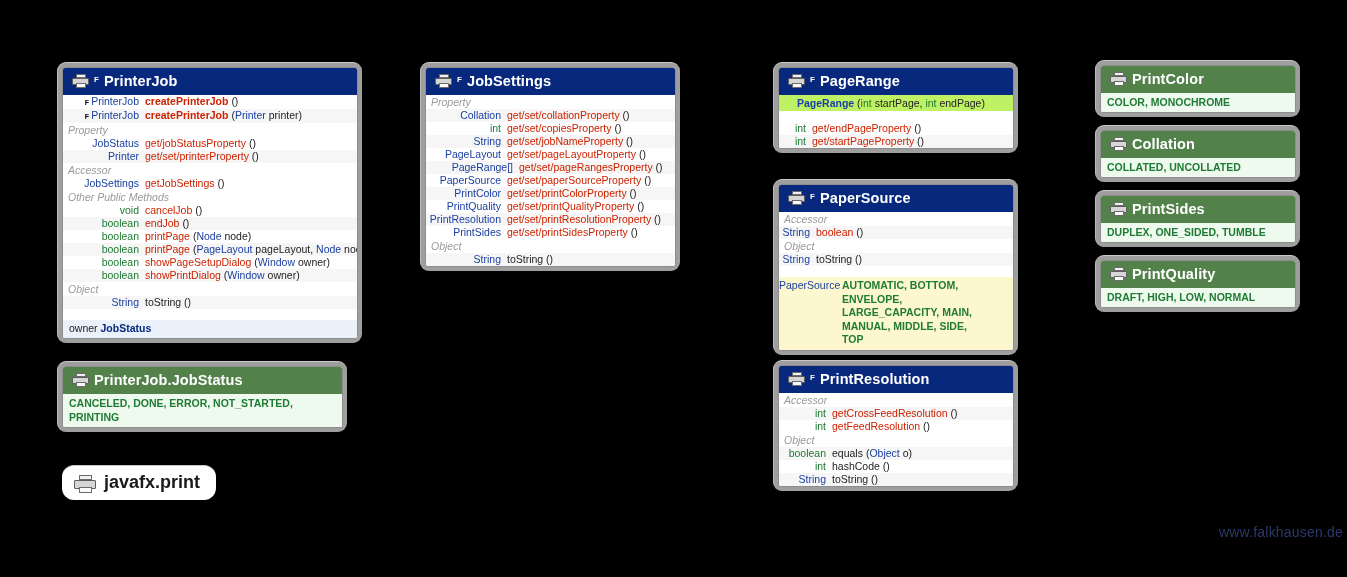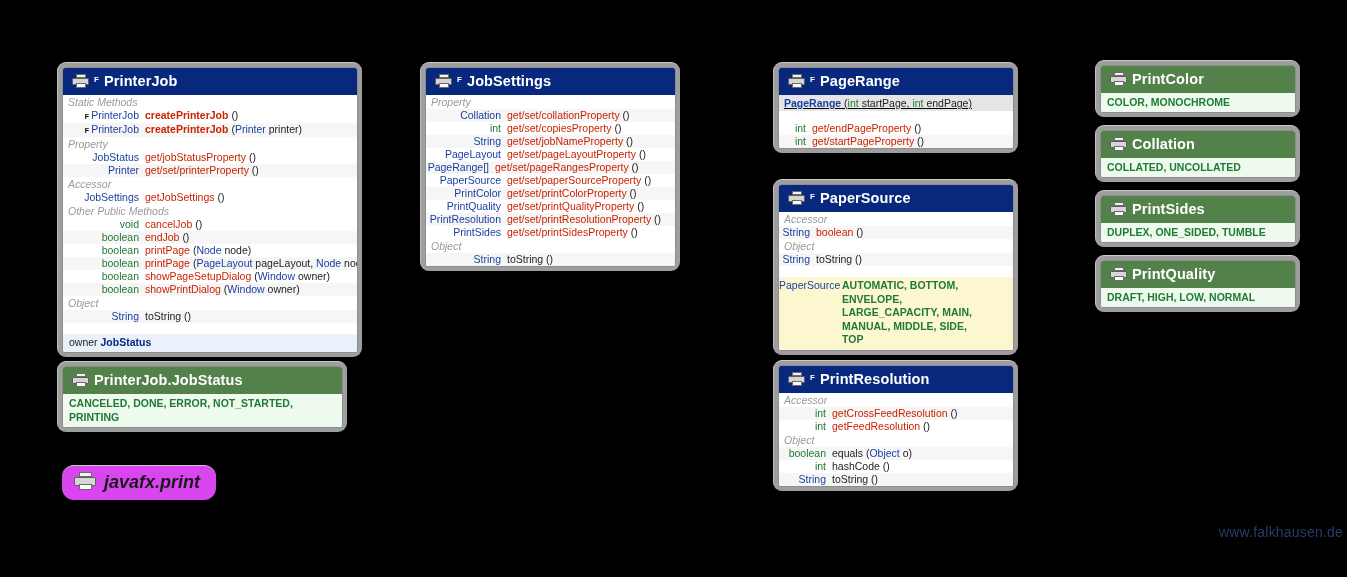--- a/index.html
+++ b/index.html
@@ -74,36 +74,35 @@
   }
   .enumline b { color:#07287d; }
 
   .constrow {
     display:flex; font-size:10.5px; line-height:13.5px;
     background:#fcf7cf; padding:2px 0 3px 0;
   }
   .constrow .lft { text-align:right; padding-right:6px; flex:0 0 auto; white-space:nowrap; }
   .constrow .rgt { white-space:normal; }
   .ctor {
-    background:#e5e5e5; font-size:10.5px; line-height:14px; padding:1px 0 1px 5px;text-decoration:underline;
+    background:#bef264; font-size:10.5px; line-height:14px; padding:1px 0 1px 18px;
   }
 
   .enumvals {
     background:#eefaee; font-size:10.5px; line-height:14px;
     padding:2px 0 3px 6px; font-weight:bold; color:#1f7a33;
   }
 
   
   .pkg {
     position:absolute; left:62px; top:465px;
-    background:#d946ef; border-radius:12px; padding:6px 16px 7px 12px;
-    display:flex; align-items:flex-start; gap:8px;
+    background:#ffffff; border-radius:12px; padding:6px 16px 7px 12px;
+    display:flex; align-items:flex-end; gap:8px;
     box-shadow:2px 3px 3px rgba(0,0,0,0.5);
     border-top:1px solid #c9c9c9;
-    font-style:italic;
   }
   .pkg .nm { font-size:18px; font-weight:bold; color:#1a1a1a; }
   .pkg .prn { width:22px; height:18px; }
   .pkg .prn .paper { left:4.5px; width:13px; height:5px; }
   .pkg .prn .body { width:22px; height:9px; top:5px; }
   .pkg .prn .out { left:4.5px; top:12px; width:13px; height:6px; }
 
   .wmark {
     position:absolute; left:1219px; top:524px;
     font-size:14px; color:#2a3a6a; letter-spacing:.2px;
@@ -119,21 +118,20 @@
       <div class="hdr blue">
         <span class="prn">
             <i class="paper"></i>
             <i class="body"></i>
             <i class="out"></i>
           </span>
         <span class="sup">F</span>
         <span class="nm">PrinterJob</span>
       </div>
       <div>
-        <div class="sect">Static Methods</div>
         <div class="row">
           <span class="lft" style="width:82px">
               <span class="sup-f">F</span>
               <span class="t-class">PrinterJob</span>
             </span>
           <span class="rgt"><span class="m-red bold">createPrinterJob</span> <span class="p-blk">()</span></span>
         </div>
         <div class="row alt">
           <span class="lft" style="width:82px">
               <span class="sup-f">F</span>
@@ -263,21 +261,21 @@
             </span>
             <span class="rgt"><span class="m-red">get/set/jobNameProperty</span> <span class="p-blk">()</span></span>
           </div>
         <div class="row">
             <span class="lft" style="width:81px">
               <span class="t-class">PageLayout</span>
             </span>
             <span class="rgt"><span class="m-red">get/set/pageLayoutProperty</span> <span class="p-blk">()</span></span>
           </div>
         <div class="row alt">
-            <span class="lft" style="width:69px">
+            <span class="lft" style="width:93px">
               <span class="t-class">PageRange[]</span>
             </span>
             <span class="rgt"><span class="m-red">get/set/pageRangesProperty</span> <span class="p-blk">()</span></span>
           </div>
         <div class="row">
             <span class="lft" style="width:81px">
               <span class="t-class">PaperSource</span>
             </span>
             <span class="rgt"><span class="m-red">get/set/paperSourceProperty</span> <span class="p-blk">()</span></span>
           </div>

